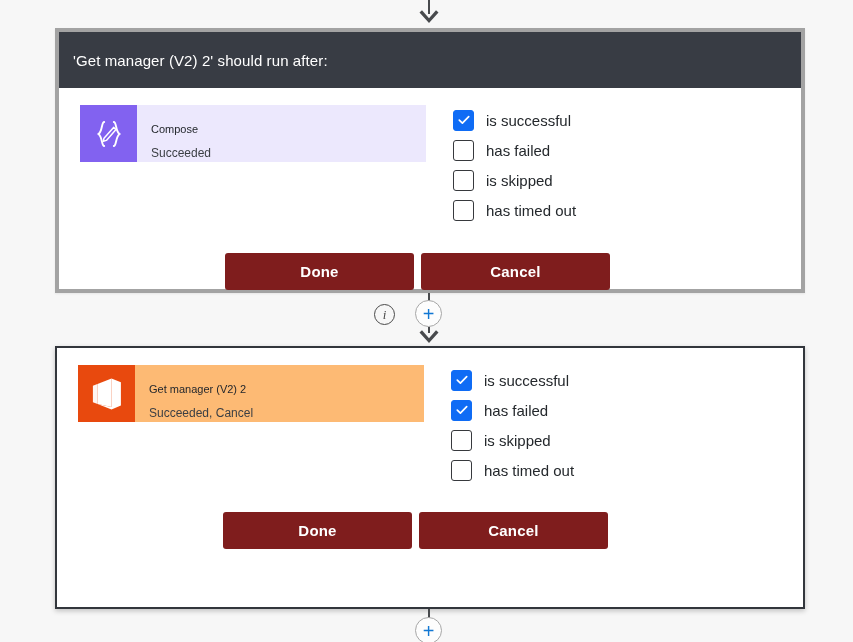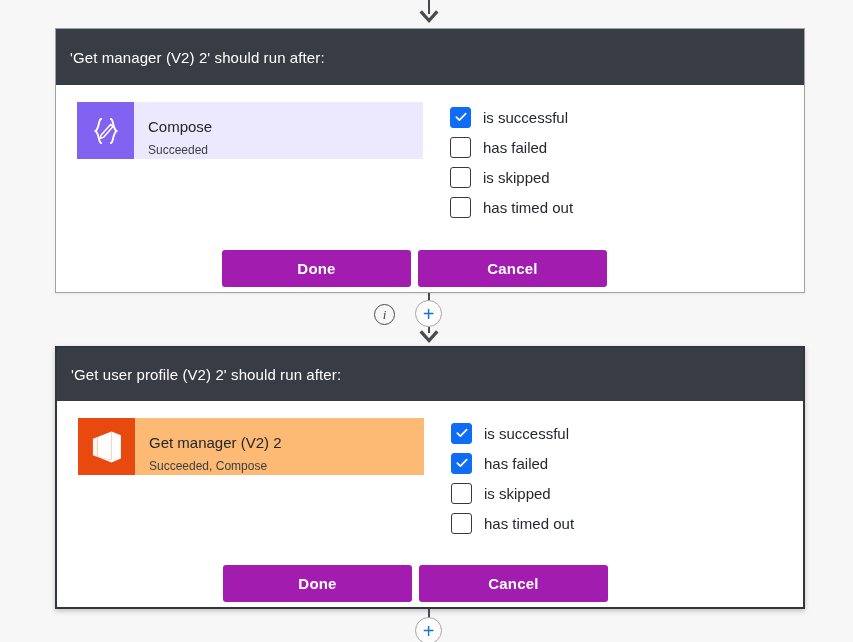--- a/index.html
+++ b/index.html
@@ -63,21 +63,21 @@
     cursor: pointer;
   }
 
   
   .card {
     position: absolute;
     background: #ffffff;
     box-sizing: border-box;
   }
   .card.plain {
-    border: 1px solid #a3a3a3;
+    border: 4px solid #a3a3a3;
     box-shadow: 0 1px 2px rgba(0,0,0,0.07);
   }
   .card.selected {
     border: 2px solid #32363c;
     box-shadow: 0 2px 5px rgba(0,0,0,0.22);
   }
   .card-header {
     background: #383c44;
     color: #ffffff;
     font-size: 15px;
@@ -122,21 +122,21 @@
   .chip-icon.purple { background: #8262f0; }
   .chip-icon.orange { background: #e8490e; }
 
   .chip-text {
     display: flex;
     flex-direction: column;
     justify-content: center;
     padding-left: 14px;
   }
   .chip-title {
-    font-size: 15px;
+    font-size: 11px;
     color: #23272c;
     line-height: 19px;
     margin-top: 16px;
   }
   .chip-sub {
     font-size: 12px;
     color: #3b3f44;
     line-height: 19px;
     margin-top: 5px;
   }
@@ -183,21 +183,21 @@
 
   
   .btn-row {
     display: flex;
     flex-direction: row;
     margin-left: 166px;
   }
   .btn {
     width: 189px;
     height: 37px;
-    background: #a21caf;
+    background: #7f1d1d;
     color: #ffffff;
     border: none;
     border-radius: 3px;
     font-family: "Liberation Sans", sans-serif;
     font-size: 15px;
     font-weight: bold;
     cursor: pointer;
     letter-spacing: 0.2px;
   }
   .btn + .btn { margin-left: 7px; }
@@ -282,39 +282,36 @@
 </div>
 <div class="conn-line" style="top:327px; height:6px;"></div>
 <div class="arrow-head" style="top:326px;">
   <svg width="30" height="18" viewBox="0 0 30 18">
     <path d="M15 17 L5.5 6.5 L8 4.3 L15 12.2 L22 4.3 L24.5 6.5 Z" fill="#484a4d"></path>
   </svg>
 </div>
 
 <div class="card selected" style="left:55px; top:346px; width:750px; height:263px;">
 
-  <div class="card-header" style="height:53px;">
-    <span>'Get user profile (V2) 2' should run after:</span>
-  </div>
 
   <div class="card-body" style="height:206px;">
 
     <div class="body-top">
 
       <div class="chip office">
         <div class="chip-icon orange">
           <svg width="36" height="36" viewBox="0 0 36 36">
             <path d="M22.5 2.6 L8.6 7.9 L8.6 28.0 L3.9 26.2 L3.9 9.7 L22.5 2.6 Z" fill="#ffffff" opacity="0.95"></path>
             <path d="M22.5 2.6 L31.9 6.2 L31.9 29.6 L22.5 33.4 L8.6 28.0 L22.5 31.0 L22.5 2.6 Z" fill="#ffffff"></path>
             <path d="M8.6 7.9 L22.5 2.6 L22.5 31.0 L8.6 28.0 Z" fill="#ffffff"></path>
           </svg>
         </div>
         <div class="chip-text">
           <div class="chip-title">Get manager (V2) 2</div>
-          <div class="chip-sub">Succeeded, Compose</div>
+          <div class="chip-sub">Succeeded, Cancel</div>
         </div>
       </div>
 
       <div class="checklist">
 
         <div class="check-row">
           <span class="cbox on">
             <svg width="14" height="14" viewBox="0 0 14 14">
                 <path d="M2.3 7.2 L5.4 10.2 L11.7 3.7" fill="none" stroke="#ffffff" stroke-width="1.7" stroke-linecap="round" stroke-linejoin="round"></path>
               </svg>

